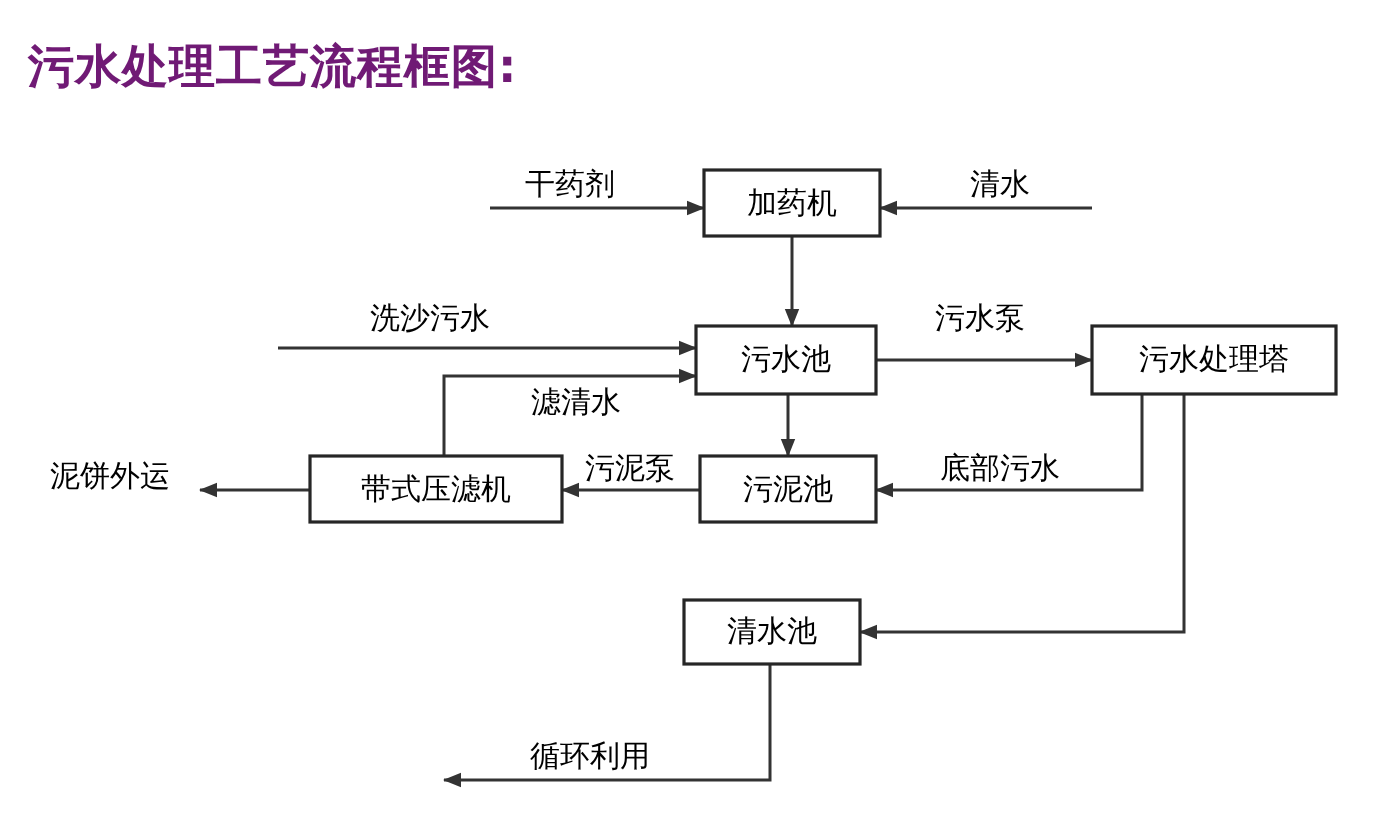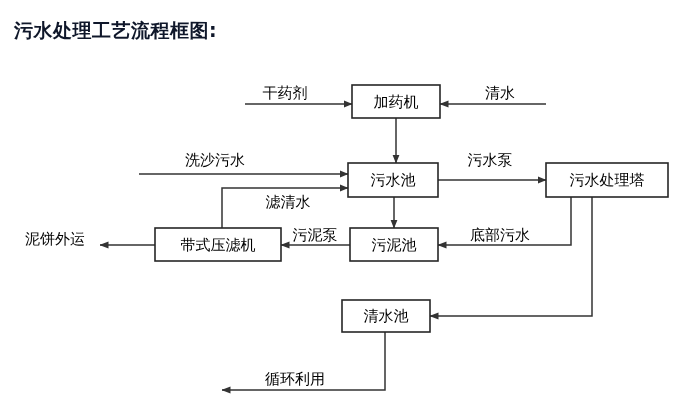--- a/index.html
+++ b/index.html
@@ -12,23 +12,23 @@
     width: 700px;
     height: 420px;
     background: #ffffff;
     overflow: hidden;
     font-family: "DejaVu Sans", "Liberation Sans", sans-serif;
   }
   #title {
     position: absolute;
     left: 14px;
     top: 18px;
-    font-size: 19px;
+    font-size: 23px;
     font-weight: bold;
-    color: #0f172a;
+    color: #701a75;
     letter-spacing: 0.5px;
     white-space: nowrap;
   }
   svg#flow {
     position: absolute;
     left: 0;
     top: 0;
     width: 700px;
     height: 420px;
   }

